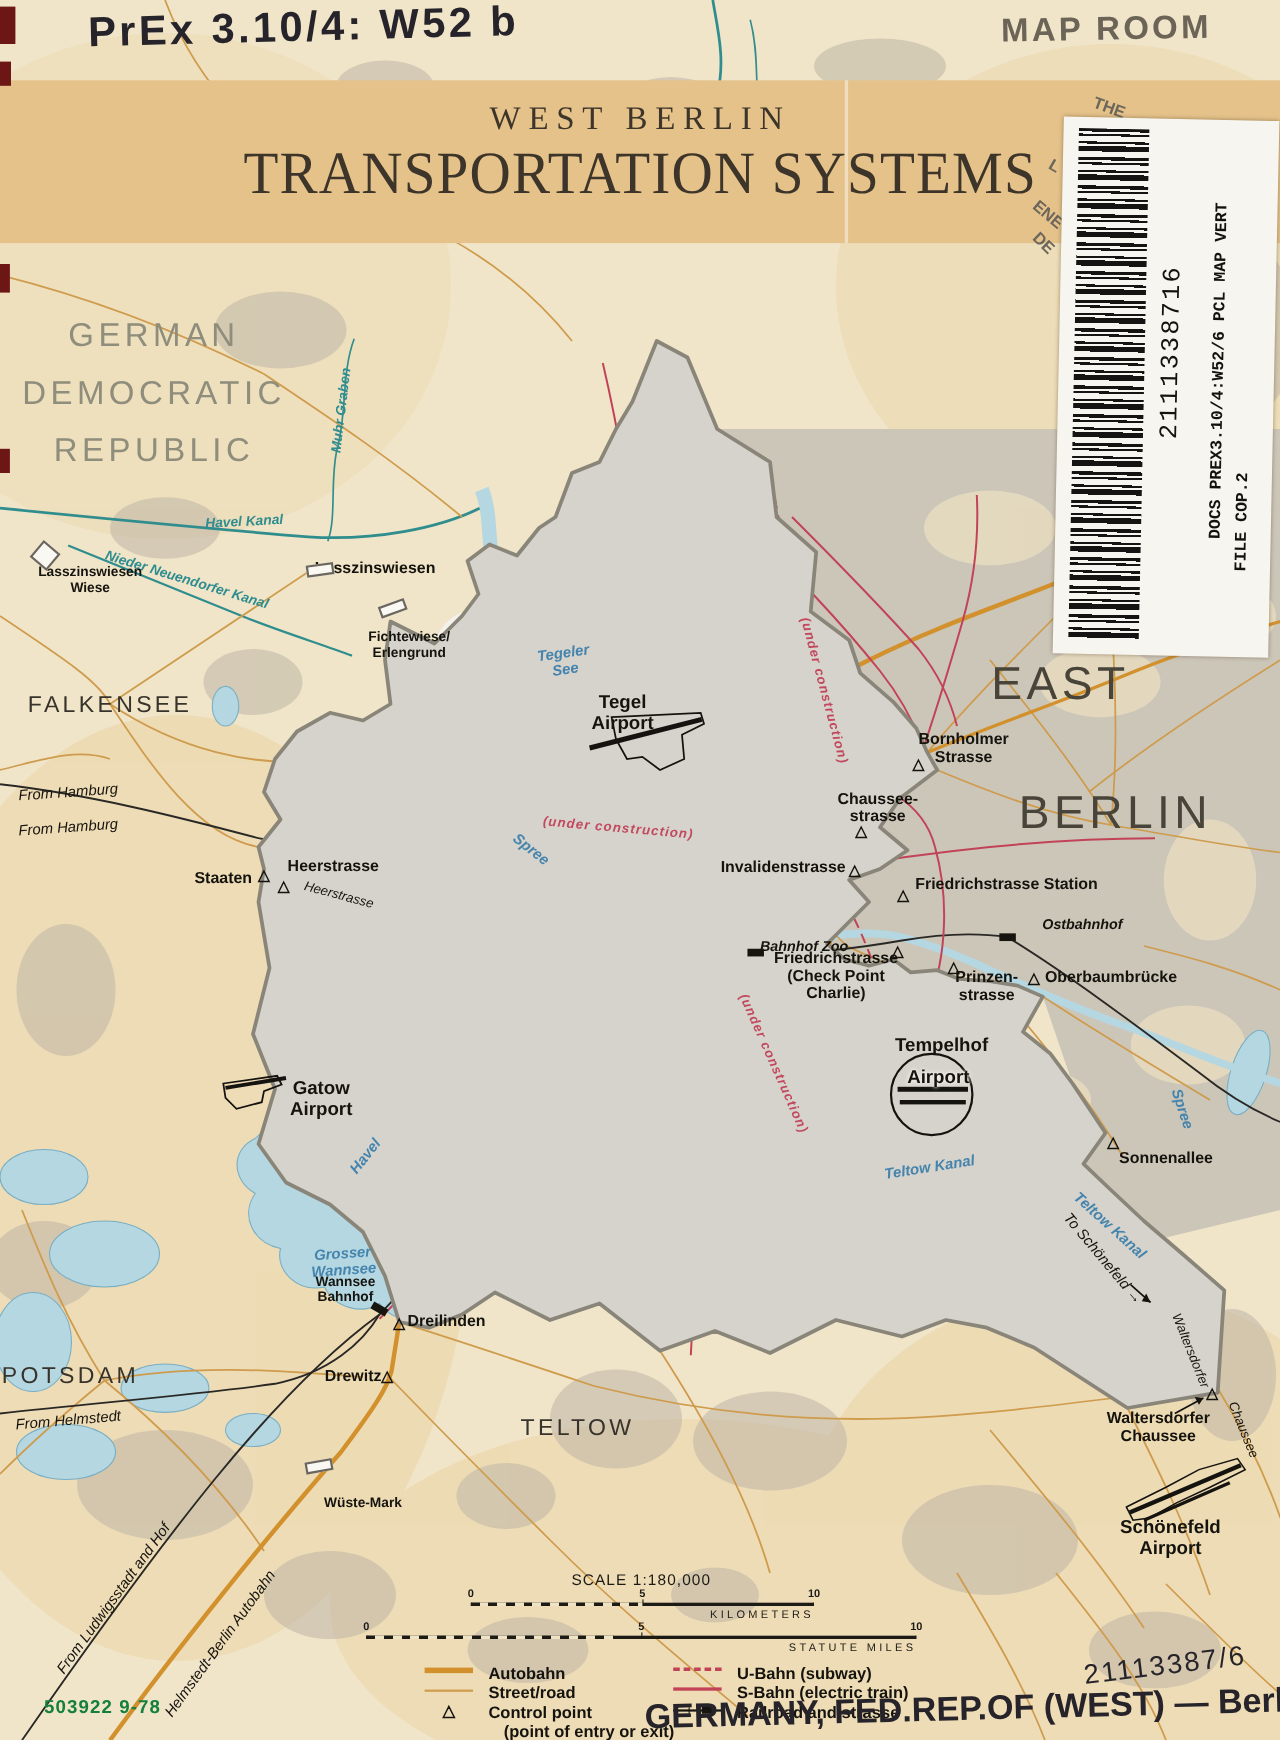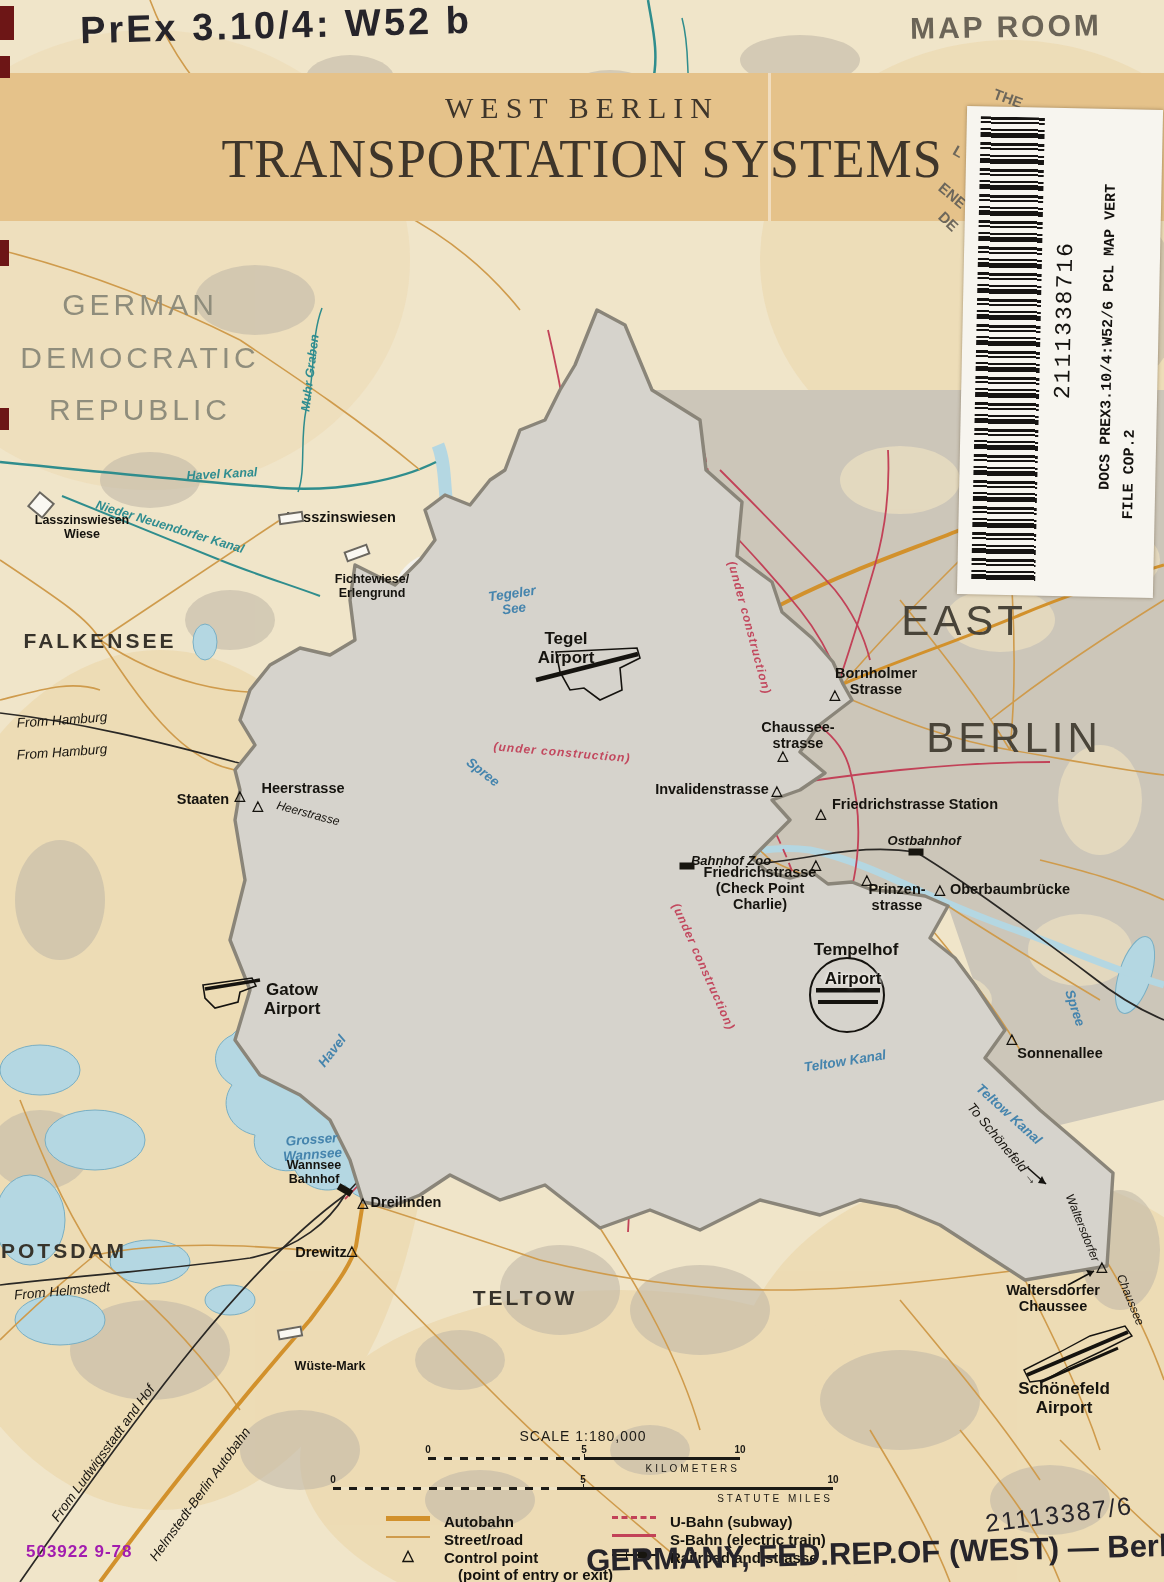--- a/index.html
+++ b/index.html
@@ -15,41 +15,41 @@
   #banner .t2{margin-top:4px;text-align:center;font-family:"Liberation Serif",serif;
               font-size:52px;letter-spacing:1px;color:#3e352a;transform:scaleY(1.05);}
 
   
   .handwrite{position:absolute;color:#26242a;font-weight:700;z-index:6;white-space:nowrap;}
   #hw-top{left:80px;top:4px;font-size:38px;transform:rotate(-1.5deg);letter-spacing:3px;}
   #maproom{position:absolute;left:910px;top:10px;font-size:30px;font-weight:700;color:#5d574b;
            letter-spacing:3px;opacity:.9;transform:rotate(-1deg);z-index:2;white-space:nowrap;}
   #hw-num{left:985px;top:1500px;font-size:25px;font-weight:400;transform:rotate(-7deg);letter-spacing:2px;}
   #hw-subject{left:586px;top:1534px;font-size:31px;transform:rotate(-1.5deg);z-index:7;}
-  #print-code{position:absolute;left:26px;top:1542px;font-size:17px;font-weight:700;
-              color:#a21caf;letter-spacing:1px;z-index:3;}
+  #print-code{position:absolute;left:40px;top:1542px;font-size:17px;font-weight:700;
+              color:#15803d;letter-spacing:1px;z-index:3;}
 
   
   #sticker{position:absolute;left:962px;top:108px;width:196px;height:488px;background:#f7f5ef;
            box-shadow:0 0 4px rgba(90,70,40,.55);transform:rotate(1.2deg);z-index:5;}
   #barcode{position:absolute;left:14px;top:10px;width:64px;height:466px;
            background:repeating-linear-gradient(180deg,#161412 0 3px,#f7f5ef 3px 5px,#161412 5px 7px,
            #f7f5ef 7px 12px,#161412 12px 14px,#f7f5ef 14px 16px,#161412 16px 21px,#f7f5ef 21px 26px);}
   .stick-txt{position:absolute;font-family:"Liberation Mono",monospace;color:#14120f;
              white-space:nowrap;transform:translate(-50%,-50%) rotate(-90deg);}
   #stick-num{left:102px;top:212px;font-size:23px;letter-spacing:2px;}
   #stick-l1{left:146px;top:228px;font-size:15px;font-weight:700;}
   #stick-l2{left:170px;top:365px;font-size:15px;font-weight:700;}
 
   
   #labels-layer{position:absolute;left:0;top:0;width:1164px;height:1582px;z-index:3;}
   .lbl{position:absolute;white-space:pre-line;text-align:center;line-height:1.12;}
   .c-region{font-size:30px;font-weight:400;color:#8f8d7c;letter-spacing:4px;line-height:1.75;}
   .c-city{font-size:42px;font-weight:400;color:#494439;letter-spacing:4px;}
-  .c-town{font-size:21px;font-weight:700;color:#37332b;letter-spacing:3px;}
+  .c-town{font-size:21px;font-weight:400;color:#37332b;letter-spacing:3px;}
   .c-place{font-size:14.5px;font-weight:700;color:#15130e;}
   .c-place-sm{font-size:12.5px;font-weight:700;color:#15130e;}
   .c-place-lg{font-size:17px;font-weight:700;color:#15130e;}
   .c-place-it{font-size:13px;font-weight:700;font-style:italic;color:#15130e;}
   .c-water{font-size:13.5px;font-weight:700;font-style:italic;color:#4584ad;}
   .c-canal{font-size:12.5px;font-weight:700;font-style:italic;color:#2f8d90;}
   .c-rail{font-size:13.5px;font-style:italic;color:#16130e;}
   .c-roadlbl{font-size:12px;font-style:italic;color:#16130e;}
   .c-constr{font-size:12px;font-weight:700;font-style:italic;color:#c2485e;letter-spacing:1px;}
   .c-stampfrag{font-size:15px;font-weight:700;color:#6d675b;}
@@ -373,21 +373,21 @@
 strasse</div>
       <div class="lbl c-place" style="left: 712px; top: 789px; transform: translate(-50%, -50%) rotate(0deg);">Invalidenstrasse</div>
       <div class="lbl c-place" style="left: 915px; top: 804px; transform: translate(-50%, -50%) rotate(0deg);">Friedrichstrasse Station</div>
       <div class="lbl c-place-it" style="left: 731px; top: 861px; transform: translate(-50%, -50%) rotate(0deg);">Bahnhof Zoo</div>
       <div class="lbl c-place" style="left: 760px; top: 888px; transform: translate(-50%, -50%) rotate(0deg);">Friedrichstrasse
 (Check Point
 Charlie)</div>
       <div class="lbl c-place" style="left: 897px; top: 897px; transform: translate(-50%, -50%) rotate(0deg);">Prinzen-
 strasse</div>
       <div class="lbl c-place" style="left: 1010px; top: 889px; transform: translate(-50%, -50%) rotate(0deg);">Oberbaumbrücke</div>
-      <div class="lbl c-place-it" style="left: 924px; top: 841px; transform: translate(-50%, -50%) rotate(0deg);">Ostbahnhof</div>
+      <div class="lbl c-place-it" style="left: 984px; top: 841px; transform: translate(-50%, -50%) rotate(0deg);">Ostbahnhof</div>
       <div class="lbl c-place-lg" style="left: 856px; top: 950px; transform: translate(-50%, -50%) rotate(0deg);">Tempelhof</div>
       <div class="lbl c-place-lg c-halo" style="left: 853px; top: 979px; transform: translate(-50%, -50%) rotate(0deg);">Airport</div>
       <div class="lbl c-place" style="left: 1060px; top: 1053px; transform: translate(-50%, -50%) rotate(0deg);">Sonnenallee</div>
       <div class="lbl c-place-lg" style="left: 292px; top: 999px; transform: translate(-50%, -50%) rotate(0deg);">Gatow
 Airport</div>
       <div class="lbl c-place" style="left: 303px; top: 788px; transform: translate(-50%, -50%) rotate(0deg);">Heerstrasse</div>
       <div class="lbl c-place" style="left: 203px; top: 799px; transform: translate(-50%, -50%) rotate(0deg);">Staaten</div>
       <div class="lbl c-roadlbl" style="left: 308px; top: 814px; transform: translate(-50%, -50%) rotate(15deg);">Heerstrasse</div>
       <div class="lbl c-place-sm" style="left: 314px; top: 1172px; transform: translate(-50%, -50%) rotate(0deg);">Wannsee
 Bahnhof</div>

